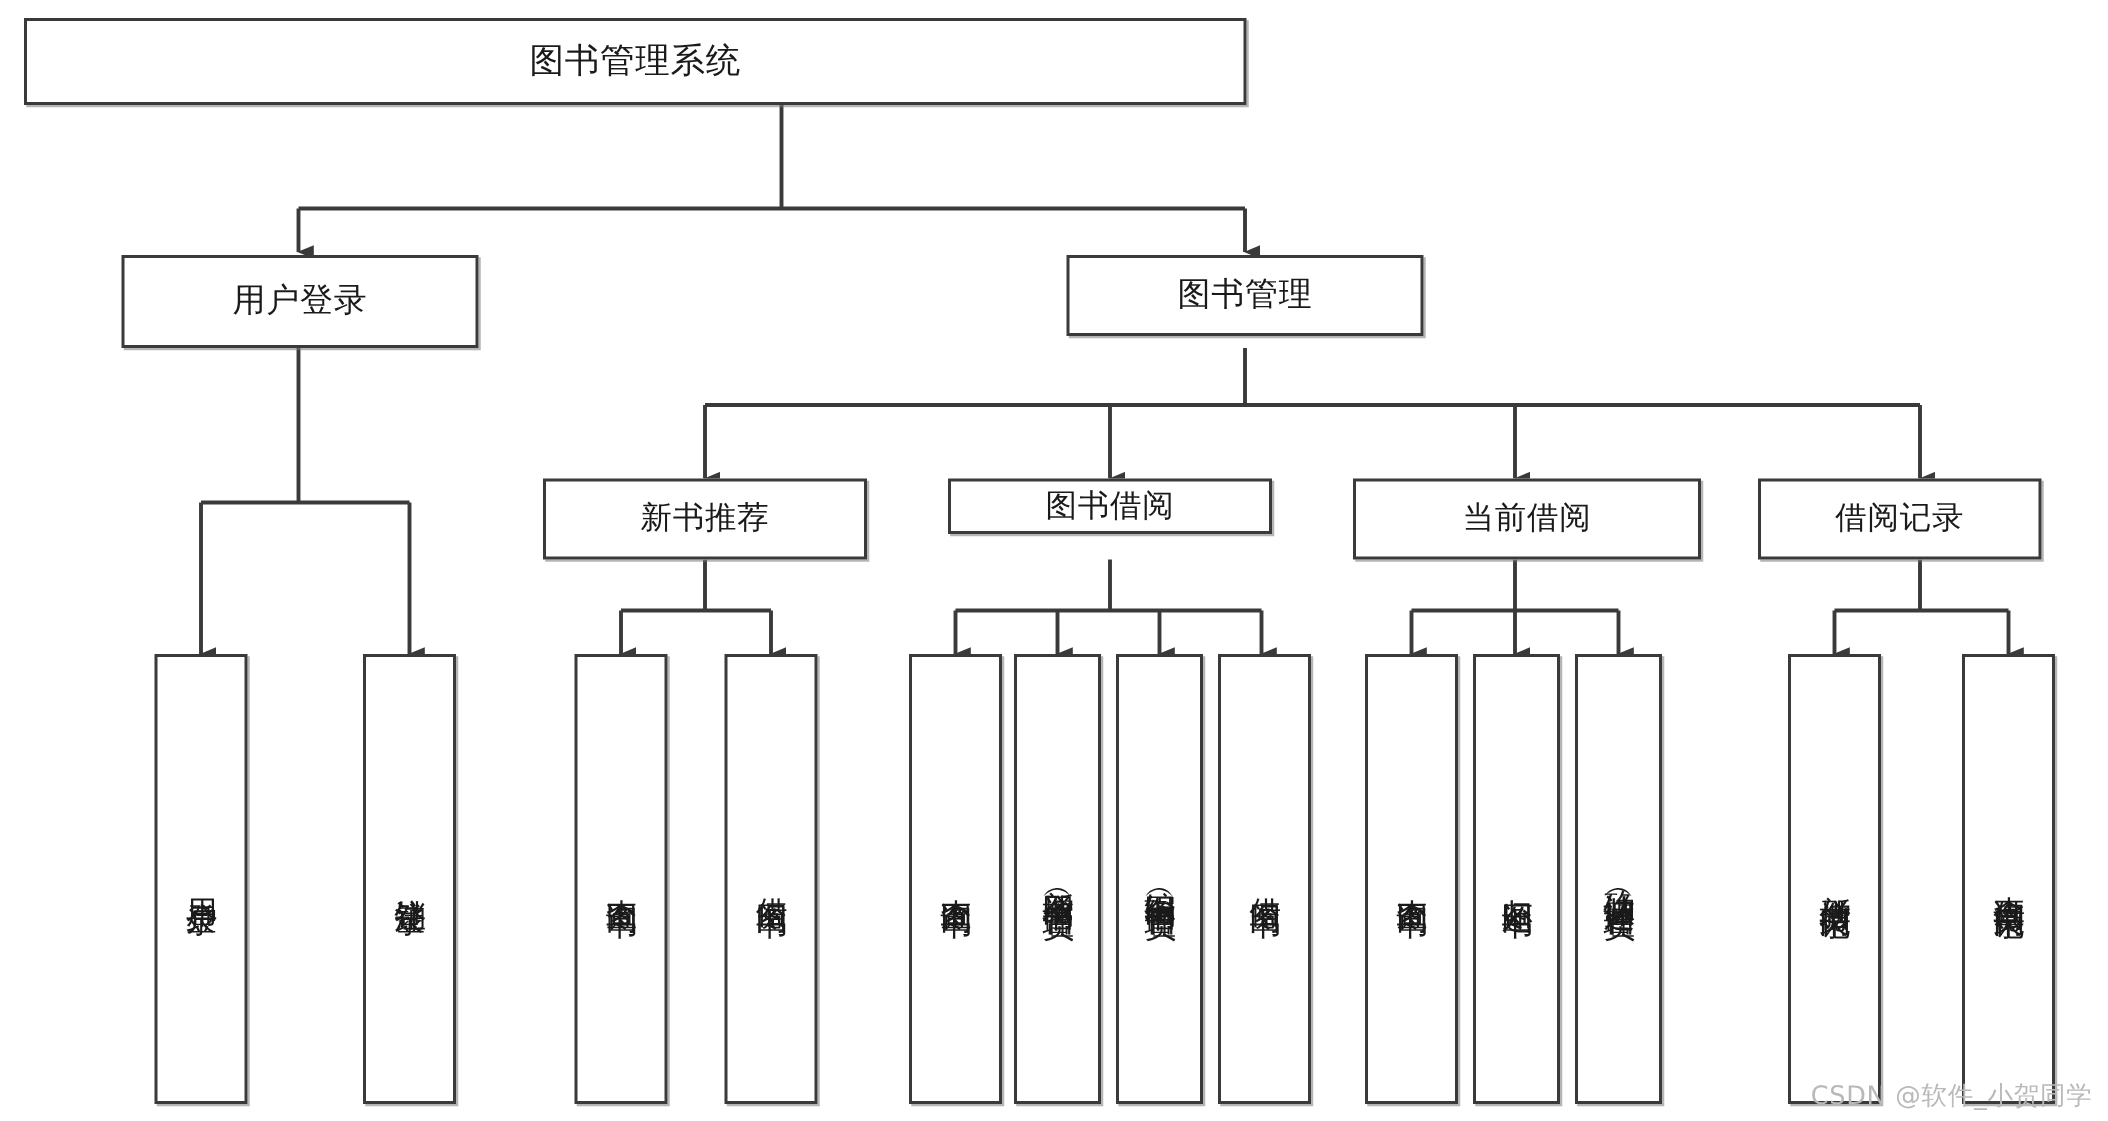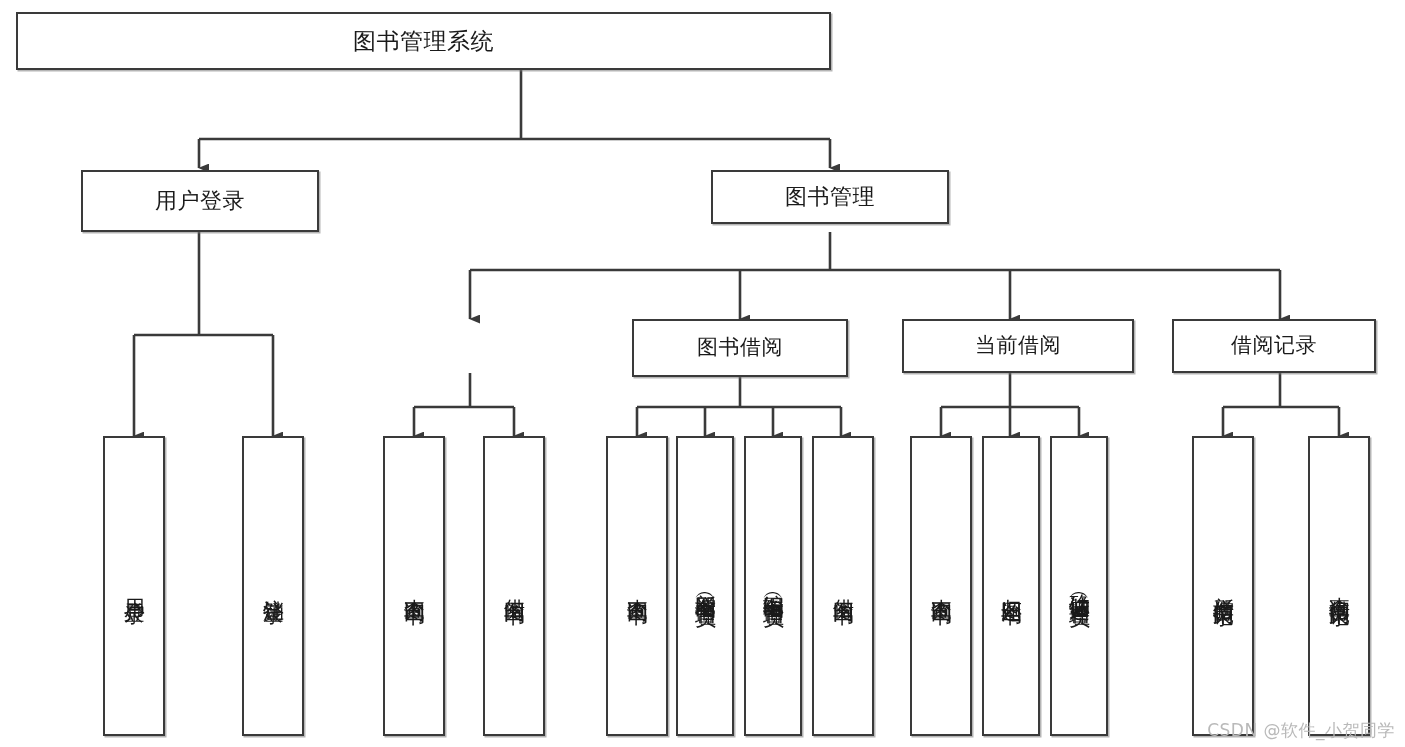--- a/index.html
+++ b/index.html
@@ -126,30 +126,33 @@
   </div>
 
   <div class="node lvl2" style="left:81px; top:170px; width:238px; height:62px;">
     <span class="node-label">用户登录</span>
   </div>
 
   <div class="node lvl2" style="left:711px; top:170px; width:238px; height:54px;">
     <span class="node-label">图书管理</span>
   </div>
 
-
-  <div class="node lvl3" style="left:632px; top:319px; width:216px; height:58px;justify-content:center;">
+  <div class="node lvl3" style="left:362px; top:319px; width:216px; height:54px;">
+    <span class="node-label">新书推荐</span>
+  </div>
+
+  <div class="node lvl3" style="left:632px; top:319px; width:216px; height:37px;justify-content:center;">
     <span class="node-label">图书借阅</span>
   </div>
 
   <div class="node lvl3" style="left:902px; top:319px; width:232px; height:54px;">
     <span class="node-label">当前借阅</span>
   </div>
 
-  <div class="node lvl3" style="left:1172px; top:319px; width:204px; height:54px;">
+  <div class="node lvl3" style="left:1172px; top:319px; width:189px; height:54px;">
     <span class="node-label">借阅记录</span>
   </div>
 
   <div class="node vertical" style="left:103px; top:436px; width:62px; height:300px;">
     <span class="node-label">用户登录</span>
   </div>
 
   <div class="node vertical" style="left:242px; top:436px; width:62px; height:300px;">
     <span class="node-label">注销登录</span>
   </div>

